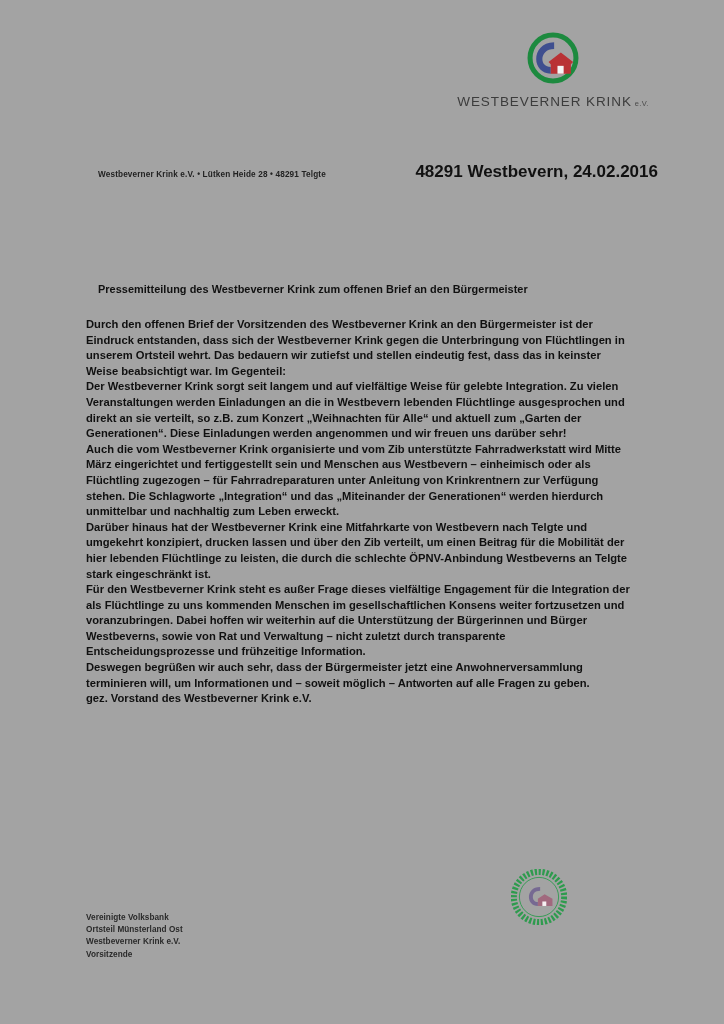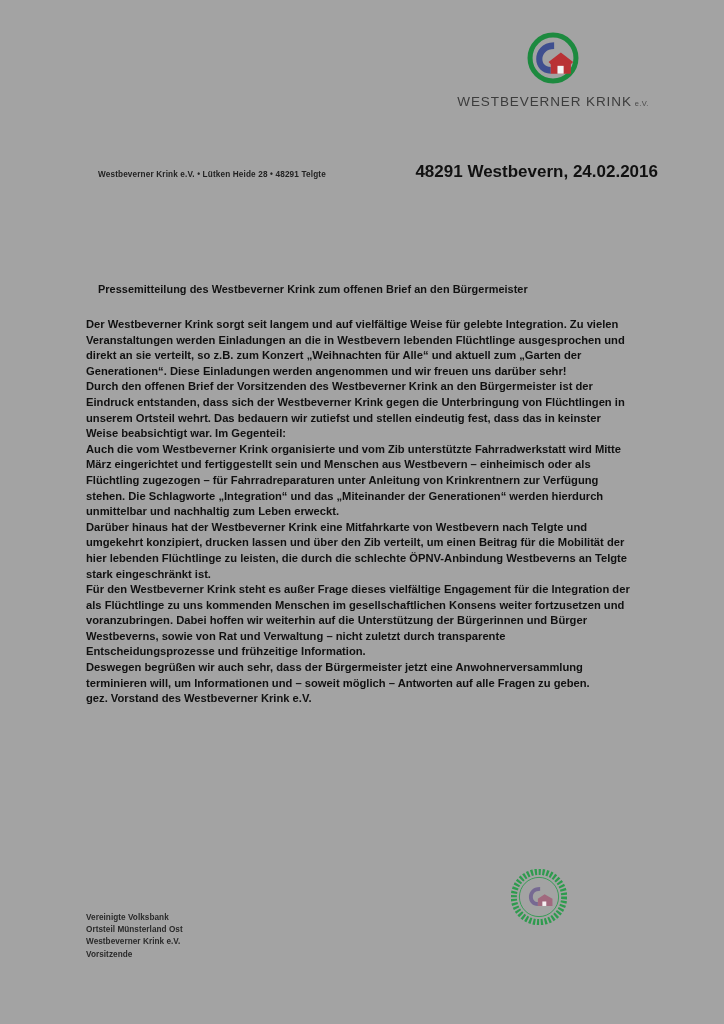--- a/index.html
+++ b/index.html
@@ -158,22 +158,22 @@
   </div>
 
   <div class="meta-row">
     <div class="sender-line">Westbeverner Krink e.V. •  Lütken Heide 28 • 48291 Telgte</div>
     <div class="date-line">48291 Westbevern, 24.02.2016</div>
   </div>
 
   <div class="subject">Pressemitteilung des Westbeverner Krink zum offenen Brief an den Bürgermeister</div>
 
   <div class="body-block">
+    <p>Durch den offenen Brief der Vorsitzenden des Westbeverner Krink an den Bürgermeister ist der Eindruck entstanden, dass sich der Westbeverner Krink gegen die Unterbringung von Flüchtlingen in unserem Ortsteil wehrt. Das bedauern wir zutiefst und stellen eindeutig fest, dass das in keinster Weise beabsichtigt war. Im Gegenteil:</p>
     <p>Der Westbeverner Krink sorgt seit langem und auf vielfältige Weise für gelebte Integration. Zu vielen Veranstaltungen werden Einladungen an die in Westbevern lebenden Flüchtlinge ausgesprochen und direkt an sie verteilt, so z.B. zum Konzert „Weihnachten für Alle“ und aktuell zum „Garten der Generationen“. Diese Einladungen werden angenommen und wir freuen uns darüber sehr!</p>
-    <p>Durch den offenen Brief der Vorsitzenden des Westbeverner Krink an den Bürgermeister ist der Eindruck entstanden, dass sich der Westbeverner Krink gegen die Unterbringung von Flüchtlingen in unserem Ortsteil wehrt. Das bedauern wir zutiefst und stellen eindeutig fest, dass das in keinster Weise beabsichtigt war. Im Gegenteil:</p>
     <p>Auch die vom Westbeverner Krink organisierte und vom Zib unterstützte Fahrradwerkstatt wird Mitte März eingerichtet und fertiggestellt sein und Menschen aus Westbevern – einheimisch oder als Flüchtling zugezogen – für Fahrradreparaturen unter Anleitung von Krinkrentnern zur Verfügung stehen. Die Schlagworte „Integration“ und das „Miteinander der Generationen“ werden hierdurch unmittelbar und nachhaltig zum Leben erweckt.</p>
     <p>Darüber hinaus hat der Westbeverner Krink eine Mitfahrkarte von Westbevern nach Telgte und umgekehrt konzipiert, drucken lassen und über den Zib verteilt, um einen Beitrag für die Mobilität der hier lebenden Flüchtlinge zu leisten, die durch die schlechte ÖPNV-Anbindung Westbeverns an Telgte stark eingeschränkt ist.</p>
     <p>Für den Westbeverner Krink steht es außer Frage dieses vielfältige Engagement für die Integration der als Flüchtlinge zu uns kommenden Menschen im gesellschaftlichen Konsens weiter fortzusetzen und voranzubringen. Dabei hoffen wir weiterhin auf die Unterstützung der Bürgerinnen und Bürger Westbeverns, sowie von Rat und Verwaltung – nicht zuletzt durch transparente Entscheidungsprozesse und frühzeitige Information.</p>
     <p>Deswegen begrüßen wir auch sehr, dass der Bürgermeister jetzt eine Anwohnerversammlung terminieren will, um Informationen und – soweit möglich – Antworten auf alle Fragen zu geben.</p>
     <p class="signature">gez. Vorstand des Westbeverner Krink e.V.</p>
   </div>
 
   <svg class="seal" viewBox="0 0 100 100" aria-hidden="true">
     <circle cx="50" cy="50" r="45" fill="none" stroke="#2e9b4e" stroke-width="11" stroke-dasharray="4 3"></circle>
     <circle cx="50" cy="50" r="35" fill="none" stroke="#2e9b4e" stroke-width="1.6"></circle>

